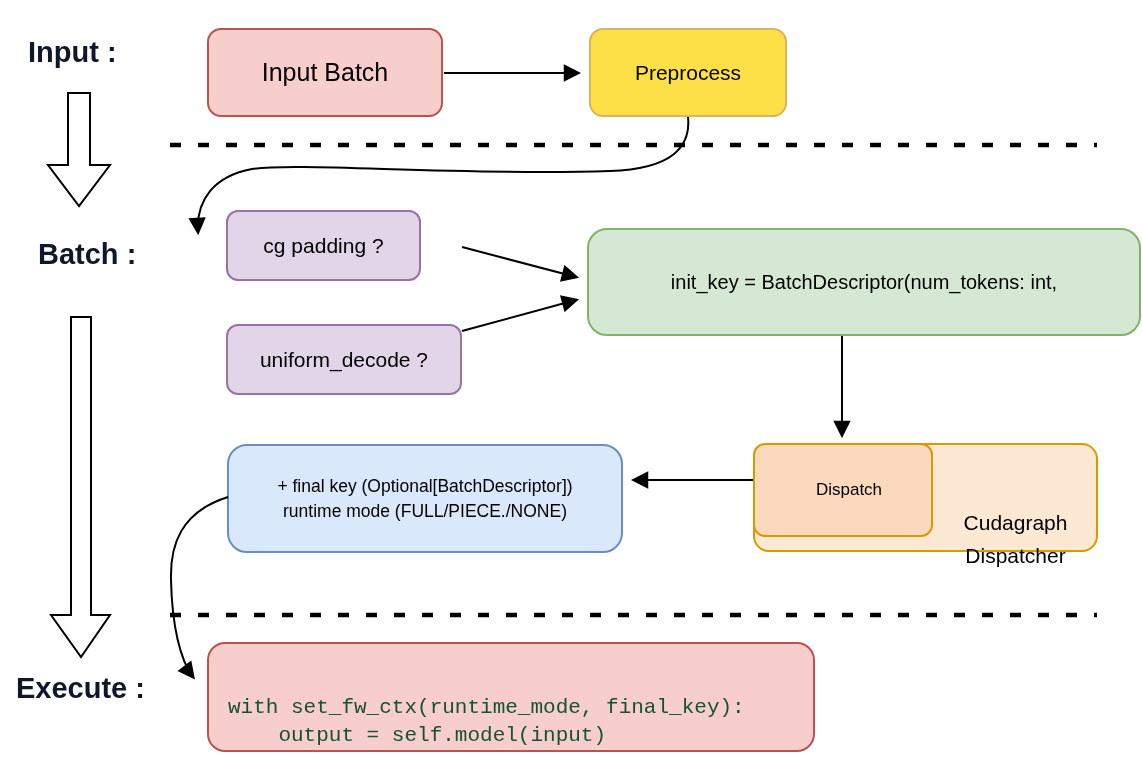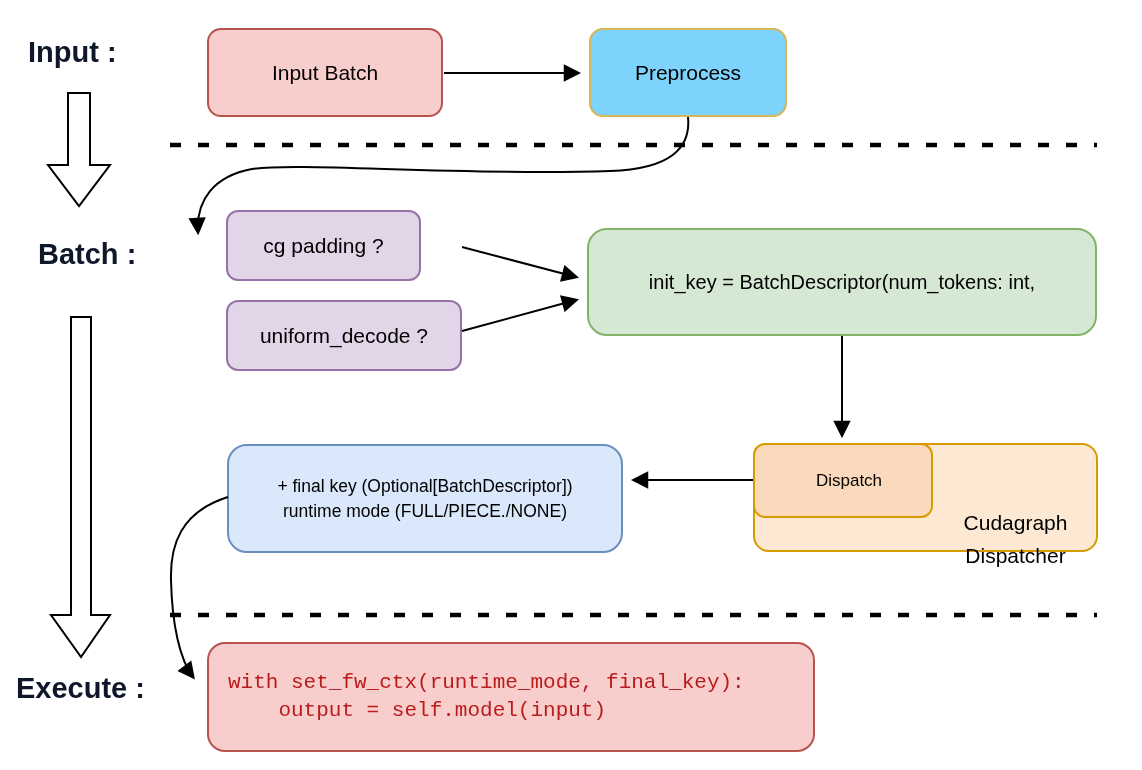--- a/index.html
+++ b/index.html
@@ -29,27 +29,27 @@
     border-radius: 14px;
     display: flex;
     flex-direction: column;
     align-items: center;
     justify-content: center;
     text-align: center;
     color: #000;
     z-index: 2;
     line-height: 1.4;
   }
-  #box-input-batch    { left: 207px; top: 28px;  width: 236px; height: 89px;  font-size: 21px; }
+  #box-input-batch    { left: 207px; top: 28px;  width: 236px; height: 89px;  font-size: 25px; }
   #box-preprocess     { left: 589px; top: 28px;  width: 198px; height: 89px;  font-size: 21px; }
   #box-cg-padding     { left: 226px; top: 210px; width: 195px; height: 71px;  font-size: 21px; border-radius: 12px; }
   #box-uniform-decode { left: 226px; top: 300px; width: 236px; height: 71px;  font-size: 21px; border-radius: 12px; }
-  #box-init-key       { left: 587px; top: 228px; width: 510px; height: 108px; font-size: 20px; border-radius: 20px; }
+  #box-init-key       { left: 587px; top: 228px; width: 554px; height: 108px; font-size: 20px; border-radius: 20px; }
   #box-cudagraph      { left: 753px; top: 443px; width: 345px; height: 109px; border-radius: 16px; z-index: 2; }
-  #box-dispatch       { left: 753px; top: 443px; width: 180px; height: 75px;  font-size: 17px; border-radius: 12px; z-index: 3; padding-left: 12px; }
+  #box-dispatch       { left: 753px; top: 443px; width: 180px; height: 94px;  font-size: 17px; border-radius: 12px; z-index: 3; padding-left: 12px; }
   #cudagraph-label    { position: absolute; left: 933px; top: 466px; width: 165px;
                         font-size: 21px; line-height: 33px; text-align: center; z-index: 4; color: #000; margin-top: 40px; }
   #box-runtime-mode   { left: 227px; top: 444px; width: 396px; height: 109px; font-size: 17.5px; border-radius: 20px; }
   #box-execute-code   { left: 207px; top: 642px; width: 608px; height: 110px; border-radius: 18px;
                         align-items: flex-start; padding-left: 19px;
                         font-family: "Liberation Mono", "DejaVu Sans Mono", monospace;
                         font-size: 21px; line-height: 28px; text-align: left; }
   #box-execute-code .code-line { white-space: pre; }
 
   svg#wires {
@@ -65,49 +65,49 @@
 <div id="canvas">
 
   <div class="stage-label" id="label-input">Input :</div>
   <div class="stage-label" id="label-plan">Batch :</div>
   <div class="stage-label" id="label-execute">Execute :</div>
 
   <div class="box" id="box-input-batch" style="background: rgb(248, 206, 204); border-color: rgb(184, 84, 80);">
     <span>Input Batch</span>
   </div>
 
-  <div class="box" id="box-preprocess" style="background: #7dd3fc; border-color: rgb(214, 182, 86);">
+  <div class="box" id="box-preprocess" style="background: #fde047; border-color: rgb(214, 182, 86);">
     <span>Preprocess</span>
   </div>
 
   <div class="box" id="box-cg-padding" style="background: rgb(225, 213, 231); border-color: rgb(150, 115, 166);">
     <span>cg padding ?</span>
   </div>
 
-  <div class="box" id="box-uniform-decode" style="background: rgb(225, 213, 231); border-color: rgb(150, 115, 166);">
+  <div class="box" id="box-uniform-decode" style="background: rgb(225, 213, 231); border-color: rgb(150, 115, 166); margin-top: 24px;">
     <span>uniform_decode ?</span>
   </div>
 
   <div class="box" id="box-init-key" style="background: rgb(213, 232, 212); border-color: rgb(130, 179, 102);">
     <div>init_key = BatchDescriptor(num_tokens: int,</div>
   </div>
 
   <div class="box" id="box-cudagraph" style="background: rgb(252, 232, 211); border-color: rgb(215, 155, 0);"></div>
   <div id="cudagraph-label">Cudagraph Dispatcher</div>
 
   <div class="box" id="box-dispatch" style="background: rgb(251, 217, 189); border-color: rgb(215, 155, 0);">
     <span>Dispatch</span>
   </div>
 
   <div class="box" id="box-runtime-mode" style="background: rgb(218, 232, 252); border-color: rgb(108, 142, 191);">
     <div>+ final key (Optional[BatchDescriptor])</div>
     <div>runtime mode (FULL/PIECE./NONE)</div>
   </div>
 
-  <div class="box" id="box-execute-code" style="background: rgb(248, 206, 204); border-color: rgb(184, 84, 80); color: #b91c1c;">
+  <div class="box" id="box-execute-code" style="background: rgb(248, 206, 204); border-color: rgb(184, 84, 80); color: #14532d; justify-content: flex-end;">
     <div class="code-line">with set_fw_ctx(runtime_mode, final_key):</div>
     <div class="code-line">    output = self.model(input)</div>
   </div>
 
   <svg id="wires" viewBox="0 0 1142 770" xmlns="http://www.w3.org/2000/svg">
     <defs>
       <marker id="arrowhead" viewBox="0 0 12 12" refX="10" refY="6" markerWidth="9" markerHeight="9" orient="auto-start-reverse">
         <path d="M1,1 L11,6 L1,11 Z" fill="#000" stroke="#000"></path>
       </marker>
     </defs>

